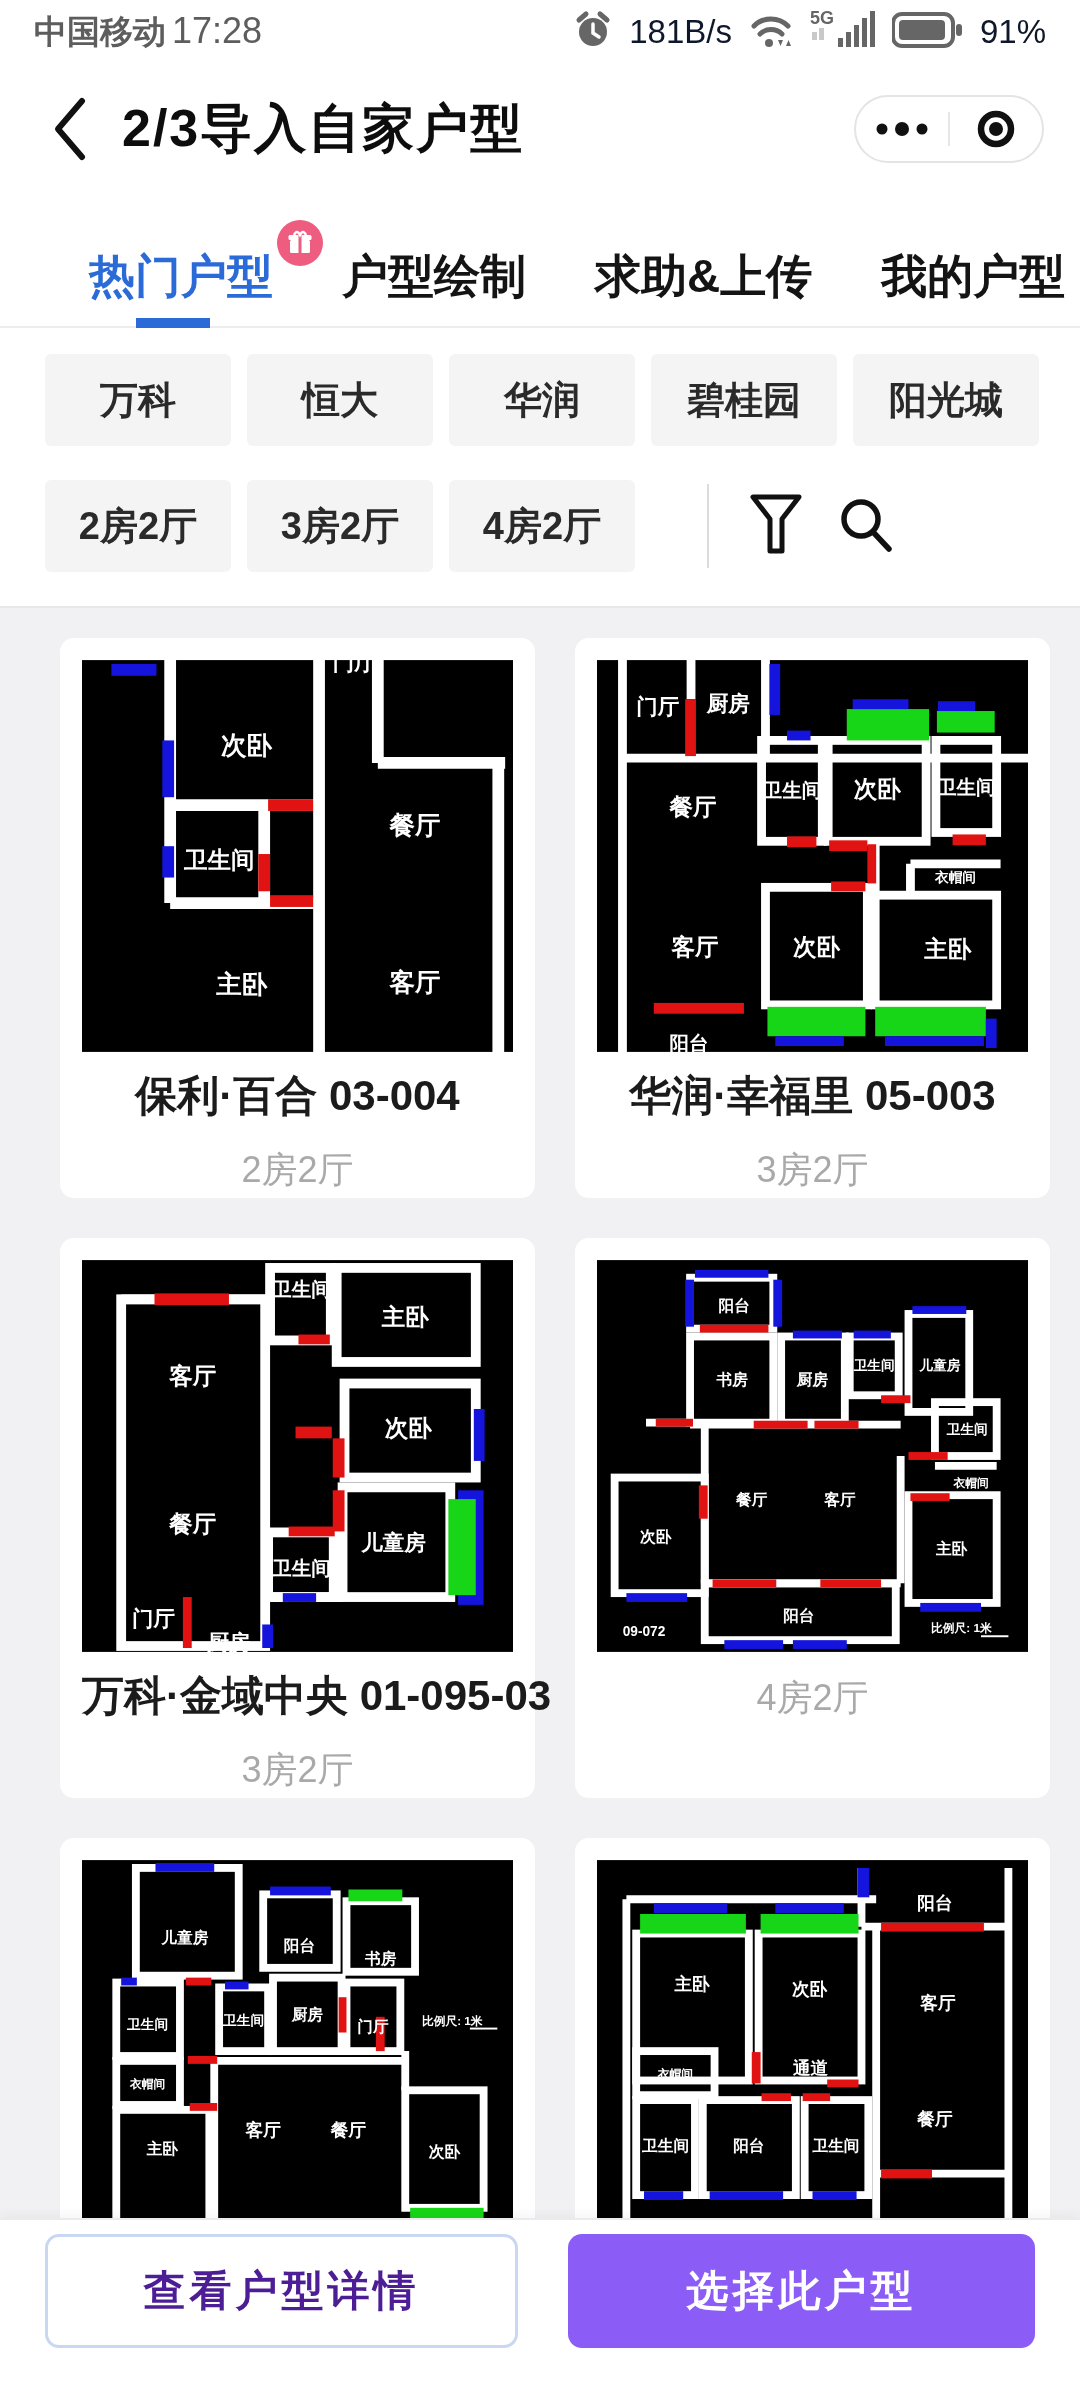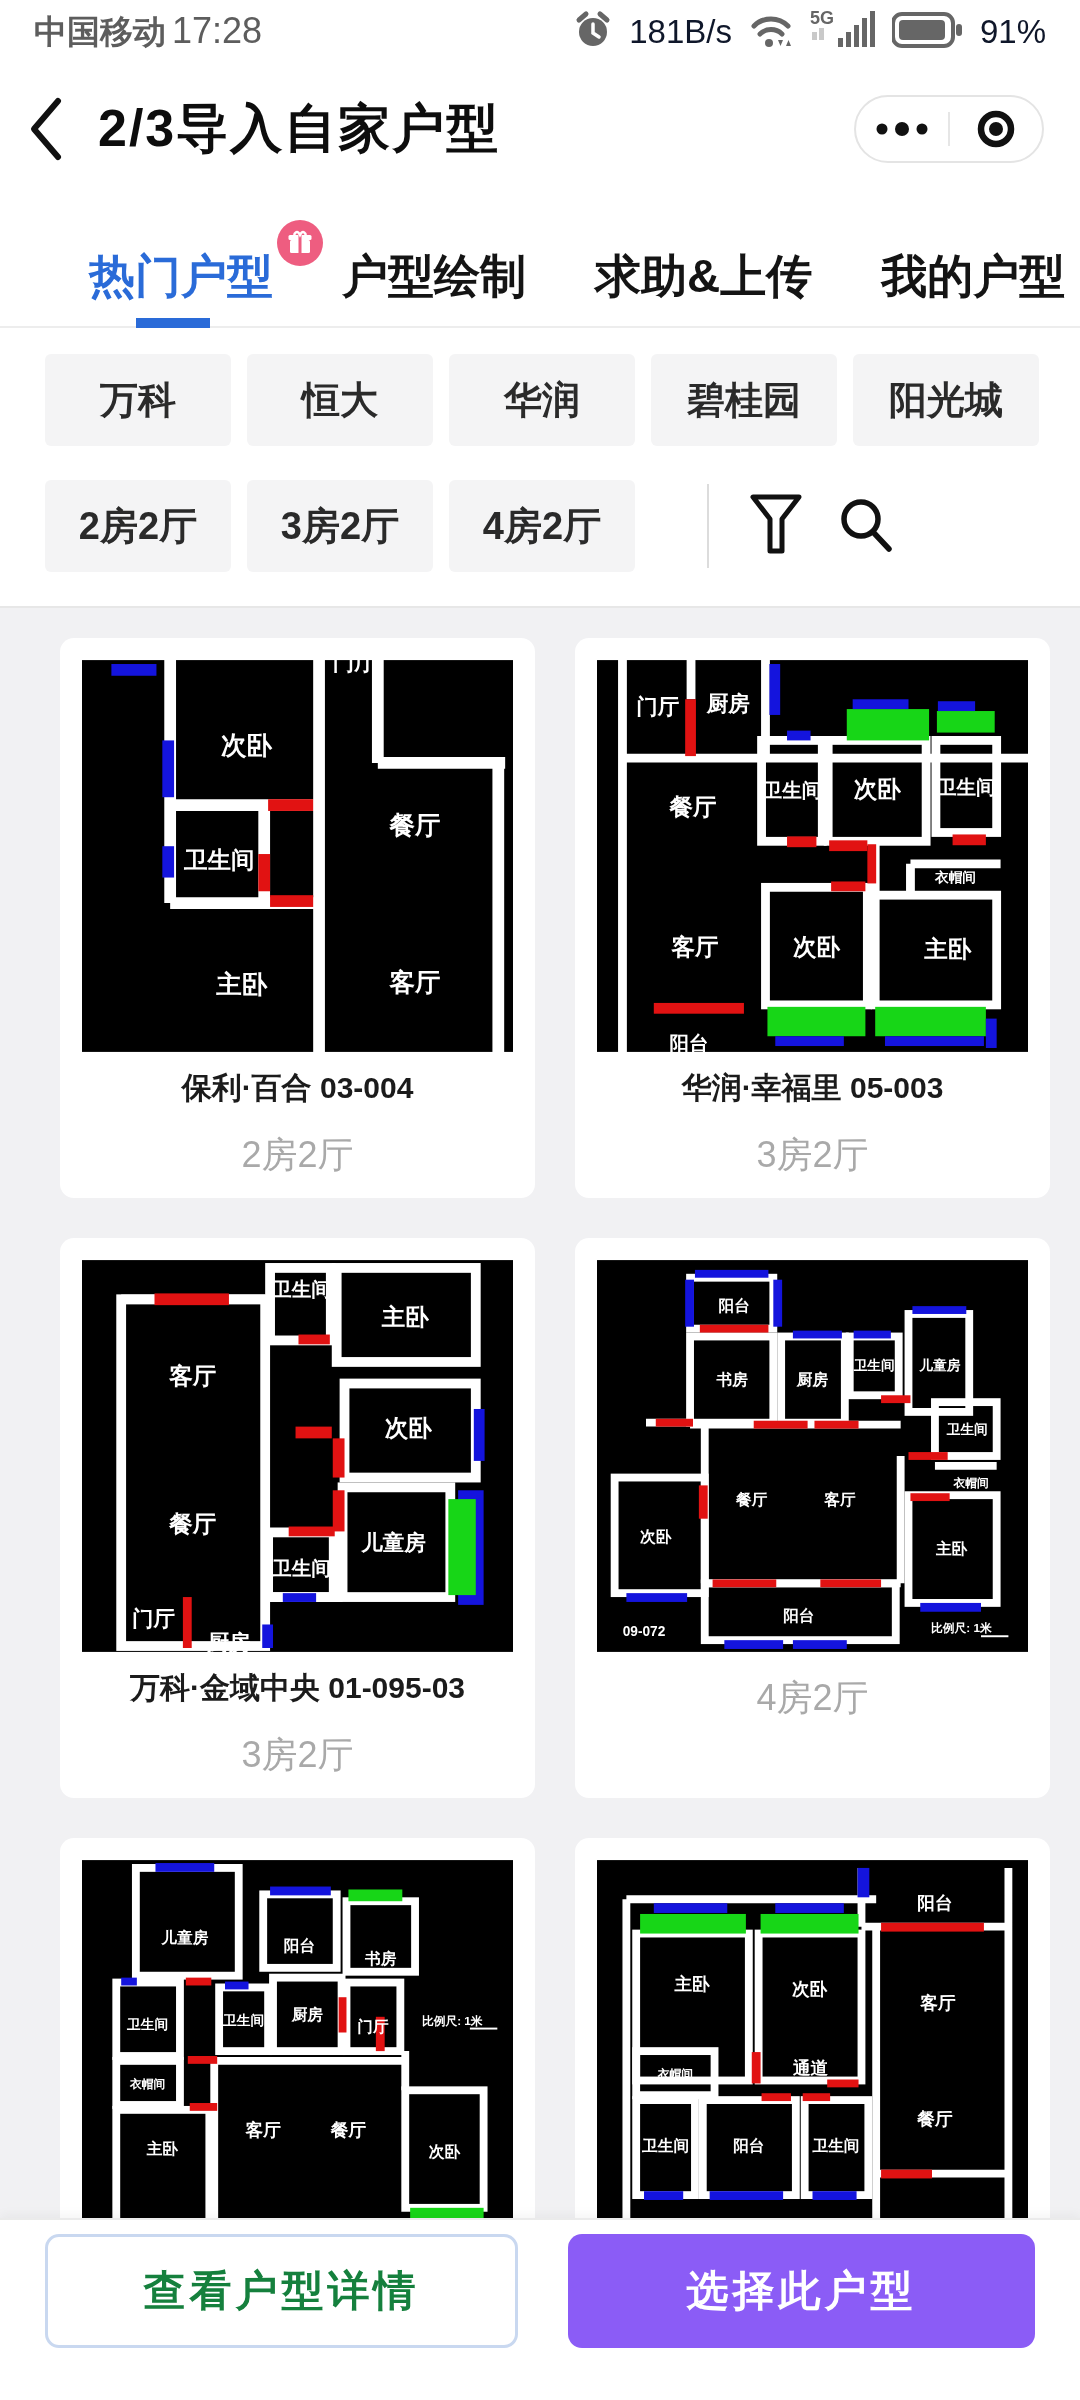--- a/index.html
+++ b/index.html
@@ -6,21 +6,21 @@
   .screen{position:relative;width:1080px;height:2400px;background:#f1f1f3;overflow:hidden;
           font-family:"Liberation Sans",sans-serif;color:#111;}
   
   .header{position:absolute;top:0;left:0;width:1080px;background:#fff;z-index:5;}
   .status-bar{height:58px;display:flex;align-items:center;justify-content:space-between;
               padding:6px 34px 0 34px;box-sizing:border-box;color:#5d5d5d;}
   .sb-left{display:flex;align-items:baseline;gap:6px;font-size:33px;font-weight:600;}
   .sb-left .time{font-size:36px;font-weight:400;}
   .sb-right{display:flex;align-items:center;gap:16px;}
   .sb-right .speed{font-size:33px;color:#0f172a;}
-  .nav-bar{height:142px;display:flex;align-items:center;padding:0 24px;box-sizing:border-box;position:relative;}
+  .nav-bar{height:142px;display:flex;align-items:center;padding:0 48px;box-sizing:border-box;position:relative;}
   .back{width:60px;height:80px;display:flex;align-items:center;cursor:pointer;}
   .nav-title{font-size:52px;font-weight:700;letter-spacing:2px;color:#0d0d0d;margin-left:14px;}
   .capsule{position:absolute;right:36px;top:50%;transform:translateY(-50%);width:186px;height:64px;
            border:2px solid #e4e4e4;border-radius:34px;display:flex;align-items:center;background:#fff;}
   .cap-half{flex:1;display:flex;align-items:center;justify-content:center;height:100%;}
   .cap-div{width:2px;height:34px;background:#e6e6e6;}
   
   .tabs{display:flex;align-items:flex-end;gap:62px;padding:0 0 18px 82px;height:128px;
         box-sizing:border-box;border-bottom:2px solid #ededed;position:relative;}
   .tab{font-size:46px;font-weight:700;color:#141414;position:relative;cursor:pointer;margin-left:7px;}
@@ -35,35 +35,35 @@
   .chip{width:186px;height:92px;background:#f4f4f5;border-radius:6px;display:flex;align-items:center;
         justify-content:center;font-size:38px;font-weight:700;color:#2a2a2a;cursor:pointer;}
   .chip.wide{width:186px;}
   .tools{display:flex;align-items:center;gap:26px;margin-left:56px;}
   .tool-div{width:2px;height:84px;background:#dcdcdc;margin-right:10px;}
   
   .grid{position:absolute;top:638px;left:60px;width:999px;display:grid;
         grid-template-columns:475px 475px;column-gap:40px;row-gap:40px;grid-auto-rows:560px;z-index:1;}
   .card{background:#fff;border-radius:14px;padding:22px 22px 0 22px;box-sizing:border-box;cursor:pointer;}
   .card svg{display:block;}
-  .card-title{text-align:center;font-size:30px;font-weight:700;color:#1b1b1b;margin-top:16px;white-space:nowrap;}
+  .card-title{text-align:center;font-size:42px;font-weight:700;color:#1b1b1b;margin-top:16px;white-space:nowrap;}
   .card-sub{text-align:center;font-size:36px;color:#a9a9a9;margin-top:22px;}
   
   .plan text{fill:#fff;font-weight:700;text-anchor:middle;font-family:"Liberation Sans",sans-serif;}
   .fs26{font-size:26px;} .fs24{font-size:24px;} .fs22{font-size:22px;} .fs20{font-size:20px;}
   .fs18{font-size:18px;} .fs16{font-size:16px;} .fs14{font-size:14px;} .fs12{font-size:12px;}
   .wall{stroke:#fff;stroke-width:12;fill:none;}
   .wall8{stroke:#fff;stroke-width:8;fill:none;}
   
   .bottom-bar{position:absolute;left:0;top:2218px;width:1080px;height:182px;background:#fff;z-index:10;
               border-top:2px solid #ebebeb;box-shadow:0 -4px 10px rgba(0,0,0,.04);
               display:flex;gap:50px;padding:14px 45px 0 45px;box-sizing:border-box;}
   .btn{flex:1;height:114px;border-radius:14px;display:flex;align-items:center;justify-content:center;
        font-size:42px;font-weight:700;letter-spacing:4px;cursor:pointer;box-sizing:border-box;}
-  .btn-outline{background:#fff;border:3px solid #c9d8f0;color:#15803d;font-family:Liberation Mono, monospace;}
+  .btn-outline{background:#fff;border:3px solid #c9d8f0;color:#4c1d95;font-family:Liberation Mono, monospace;}
   .btn-fill{background:#8b5cf6;color:#fff;text-align:center;}
 </style>
 </head>
 <body>
 
 <div class="screen">
 
   <div class="header">
 
     <div class="status-bar">

